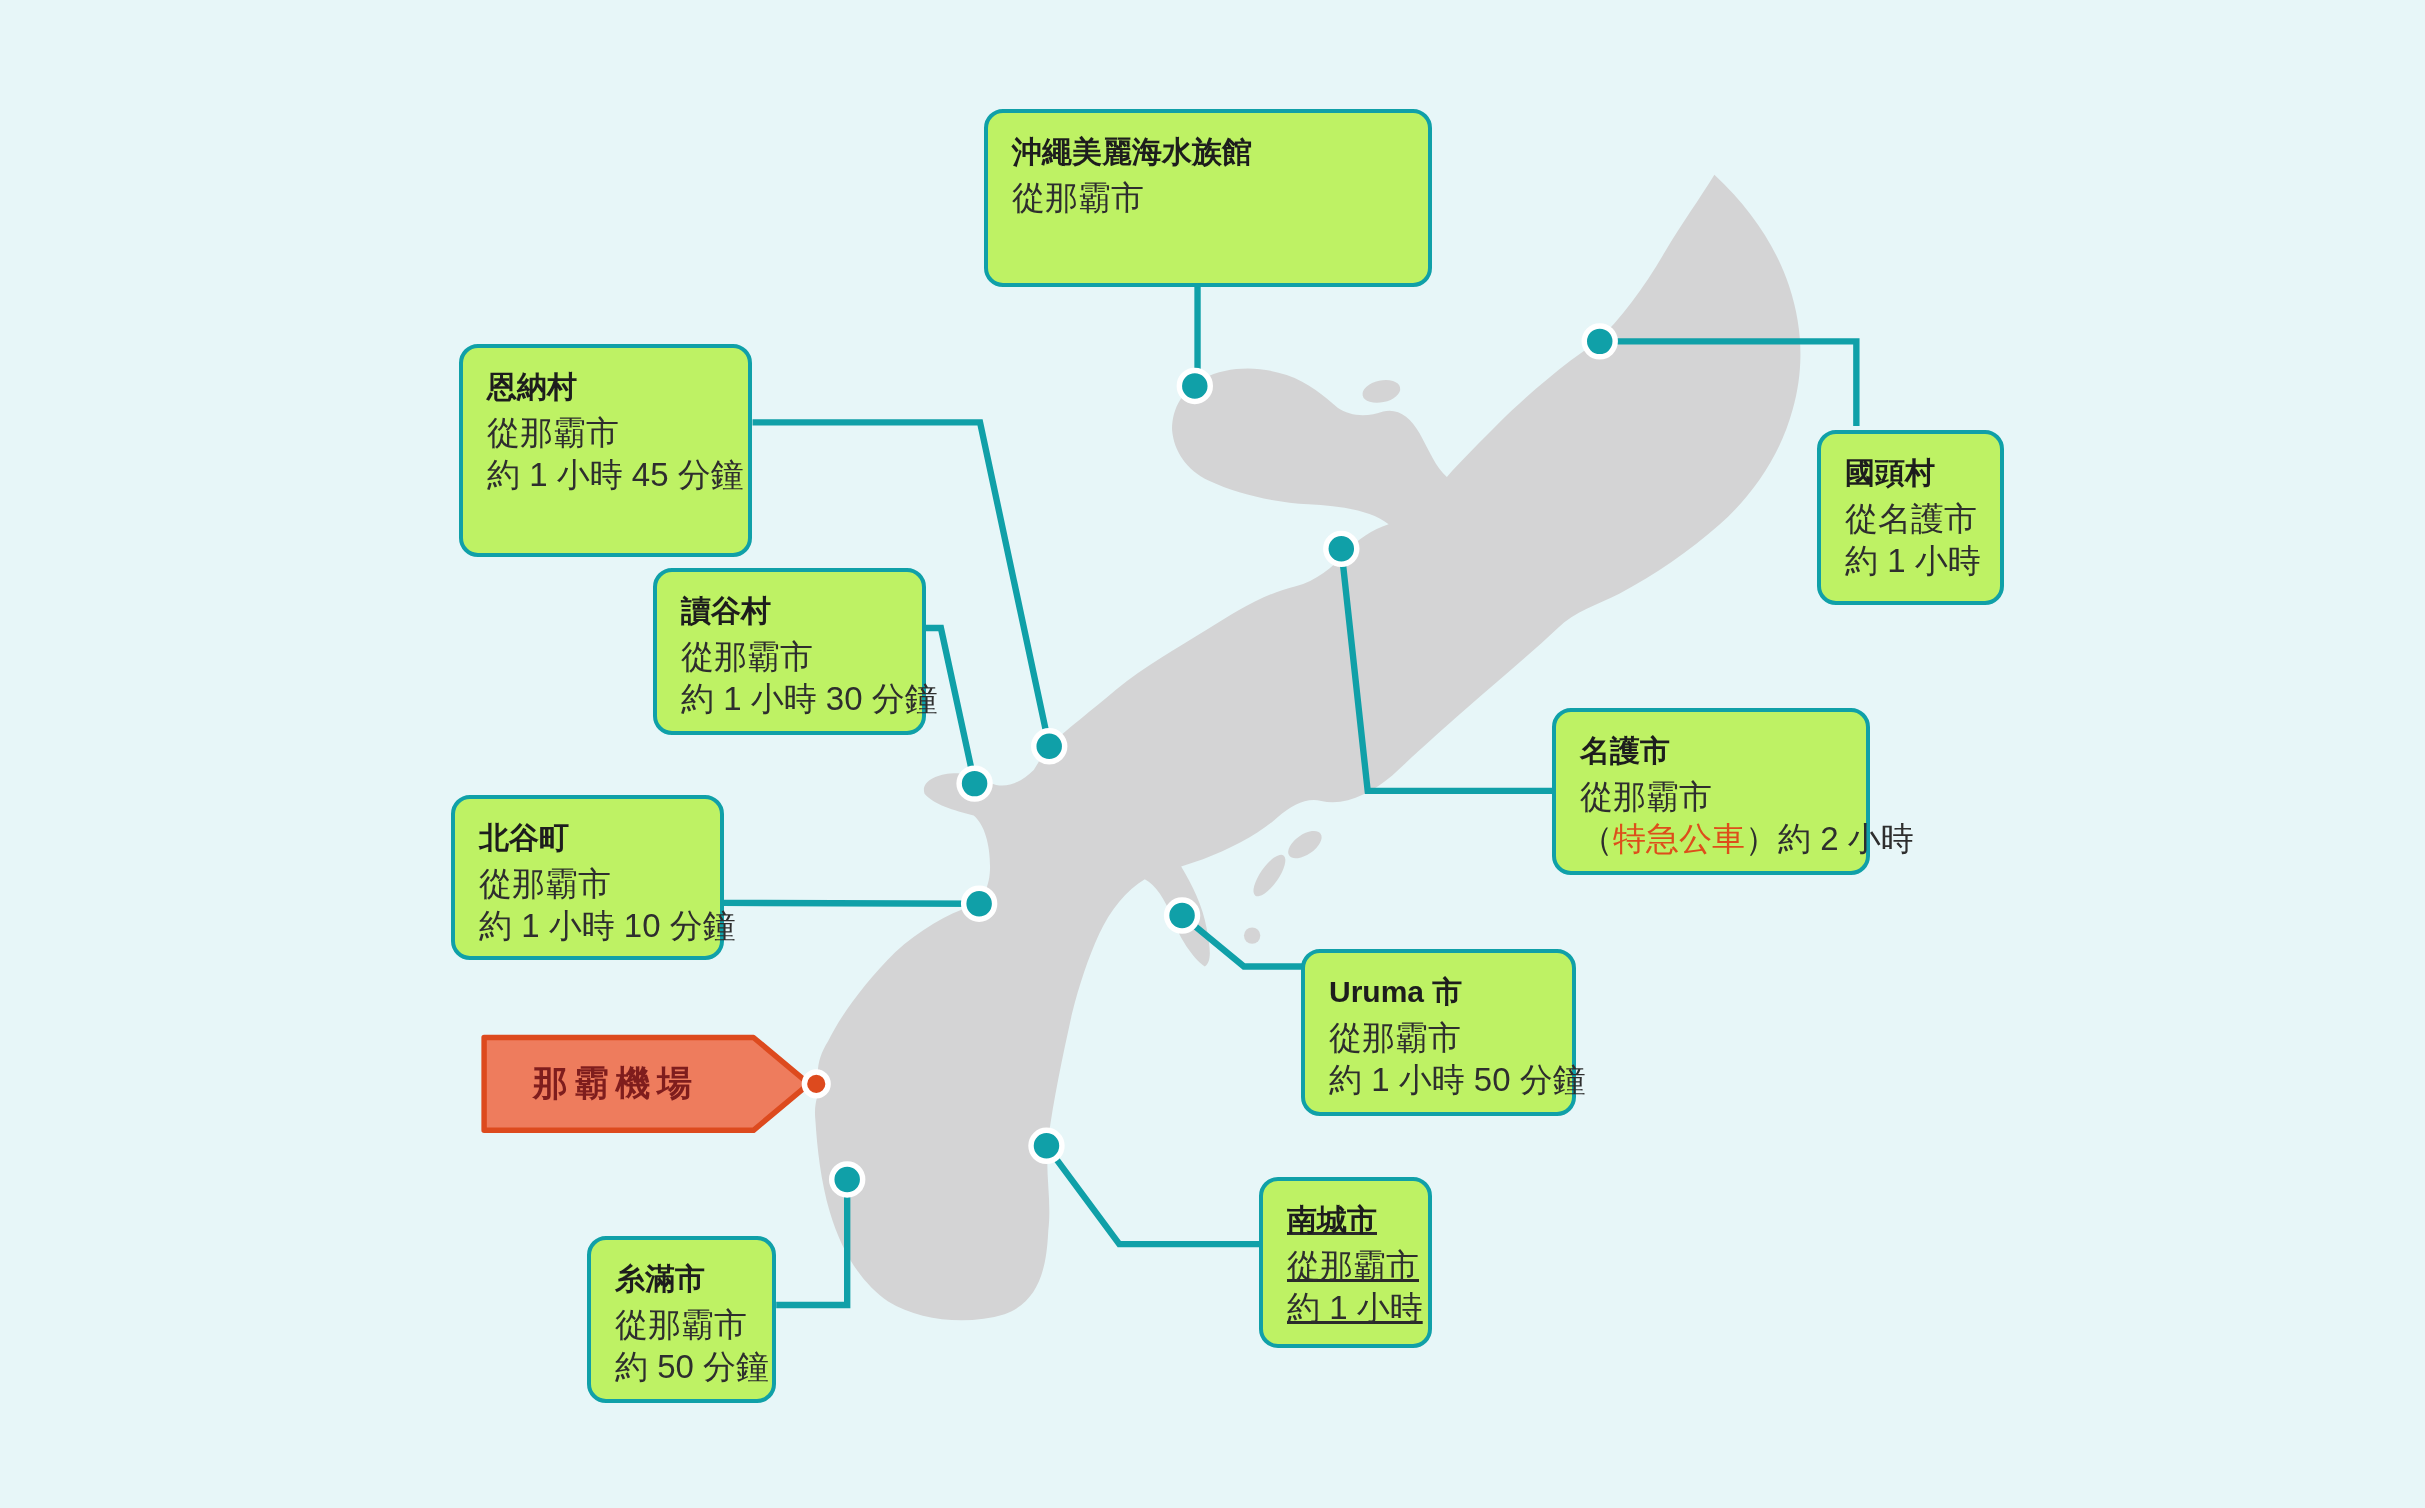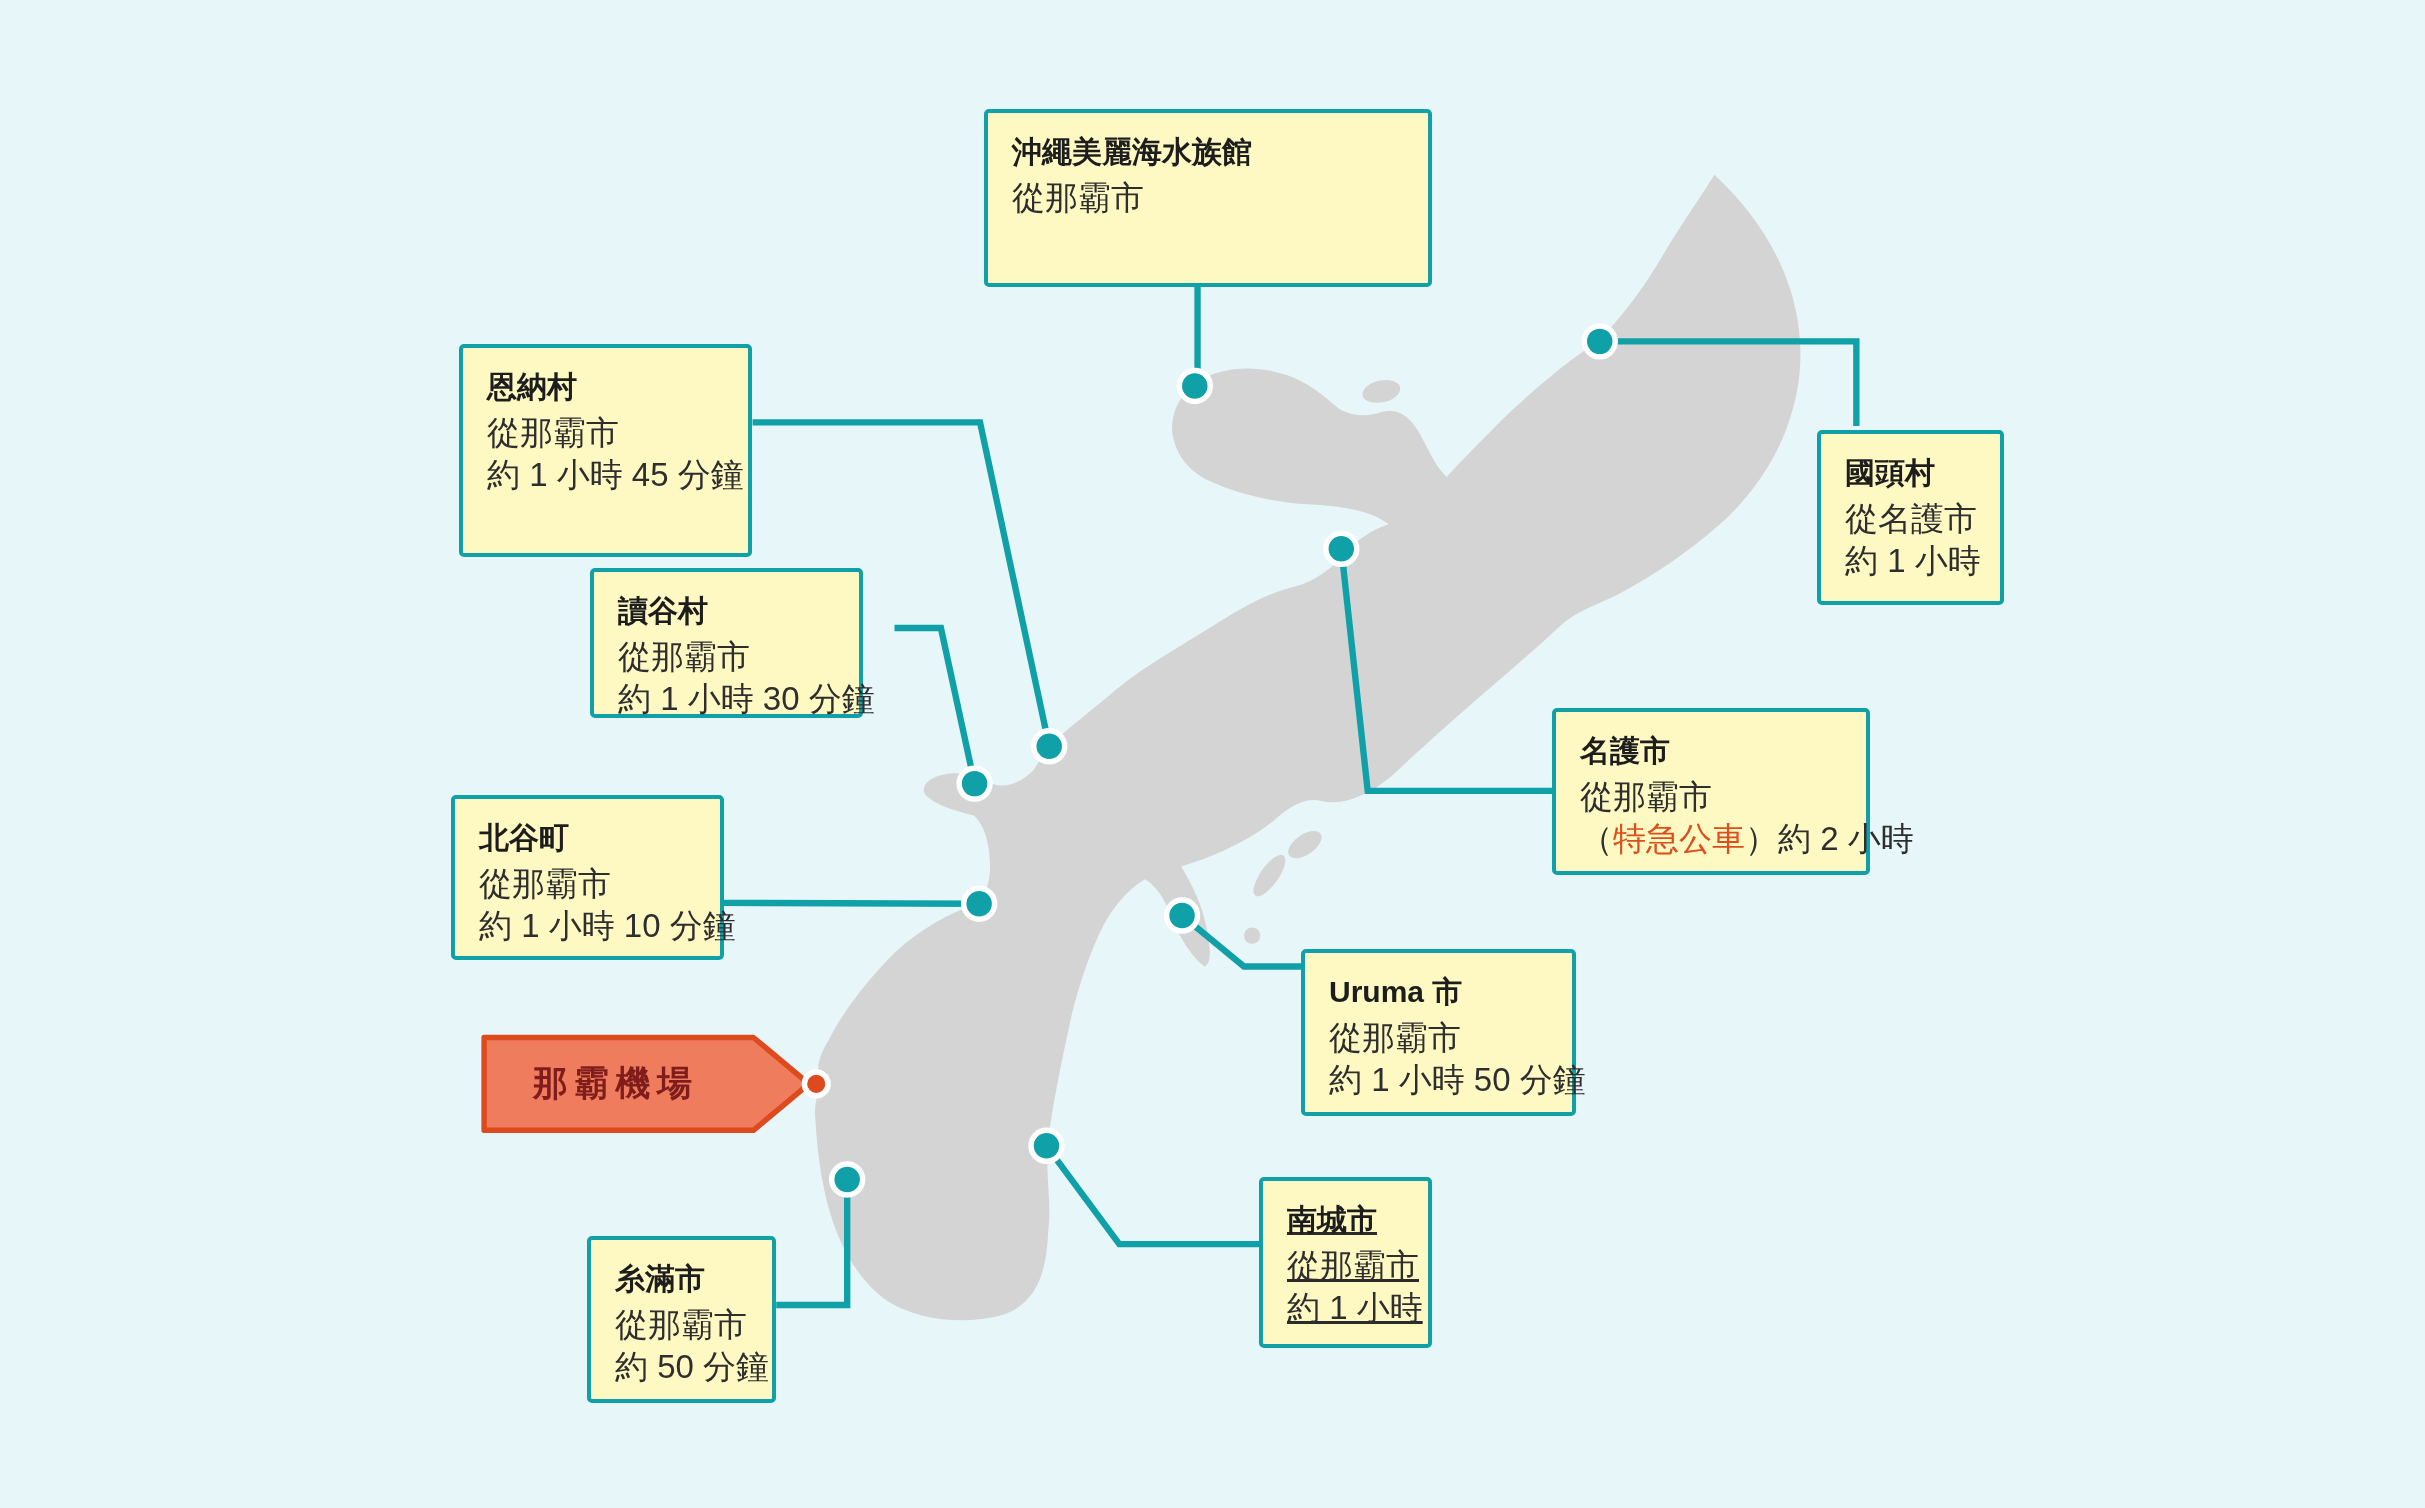--- a/index.html
+++ b/index.html
@@ -4,34 +4,34 @@
 <style>
   html,body{margin:0;padding:0;}
   body{
     width:2426px;height:1509px;position:relative;overflow:hidden;
     background:#E7F6F8;
     font-family:"Liberation Sans", sans-serif;
   }
   #map-svg{position:absolute;left:0;top:0;}
   .card{
     position:absolute;box-sizing:border-box;
-    background:#fef9c3;border:4.5px solid #10A0A8;border-radius:5px;
+    background:#bef264;border:4.5px solid #10A0A8;border-radius:19px;
     padding:20px 24px 14.6px 24px;color:#2b2b2b;
   }
   .card .title{
     font-size:30px;font-weight:bold;color:#1d1d1d;line-height:38px;margin-bottom:6.4px;
     white-space:nowrap;
   }
   .card .line{font-size:33px;line-height:42px;color:#2e2e2e;white-space:nowrap;}
   .card .em{color:#DD4E1B;}
   
   #card-aquarium{left:984px;top:109px;width:448px;height:178px;}
   #card-onna    {left:459px; top:344px;width:293px;height:213px;}
   #card-kunigami{left:1817px;top:422px;width:187px;height:175px;margin-top:8px;}
-  #card-yomitan {left:590px; top:568px;width:273px;height:150px;}
+  #card-yomitan {left:653px; top:568px;width:273px;height:167px;}
   #card-nago    {left:1552px;top:708px;width:318px;height:167px;}
   #card-chatan  {left:451px; top:795px;width:273px;height:165px;}
   #card-uruma   {left:1301px;top:949px;width:275px;height:167px;}
   #card-nanjo   {left:1259px;top:1177px;width:173px;height:171px;text-decoration:underline;}
   #card-itoman  {left:587px; top:1236px;width:189px;height:167px;}
   #airport-label{
     position:absolute;left:479px;top:1037px;width:273px;height:93px;
     display:flex;align-items:center;justify-content:center;
     color:#7f1d1d;font-size:35px;font-weight:bold;letter-spacing:6.4px;
   }

